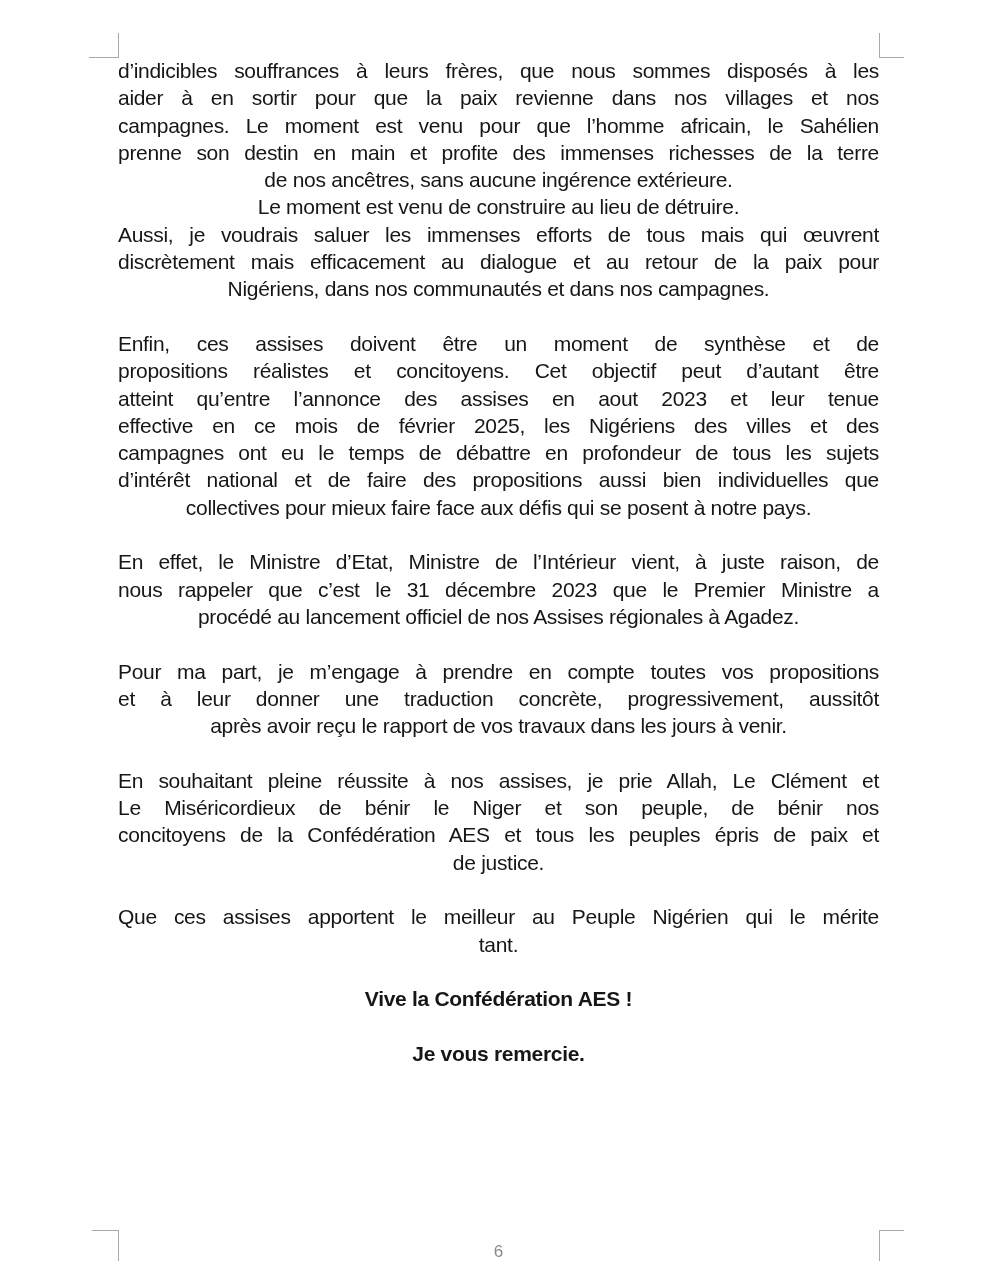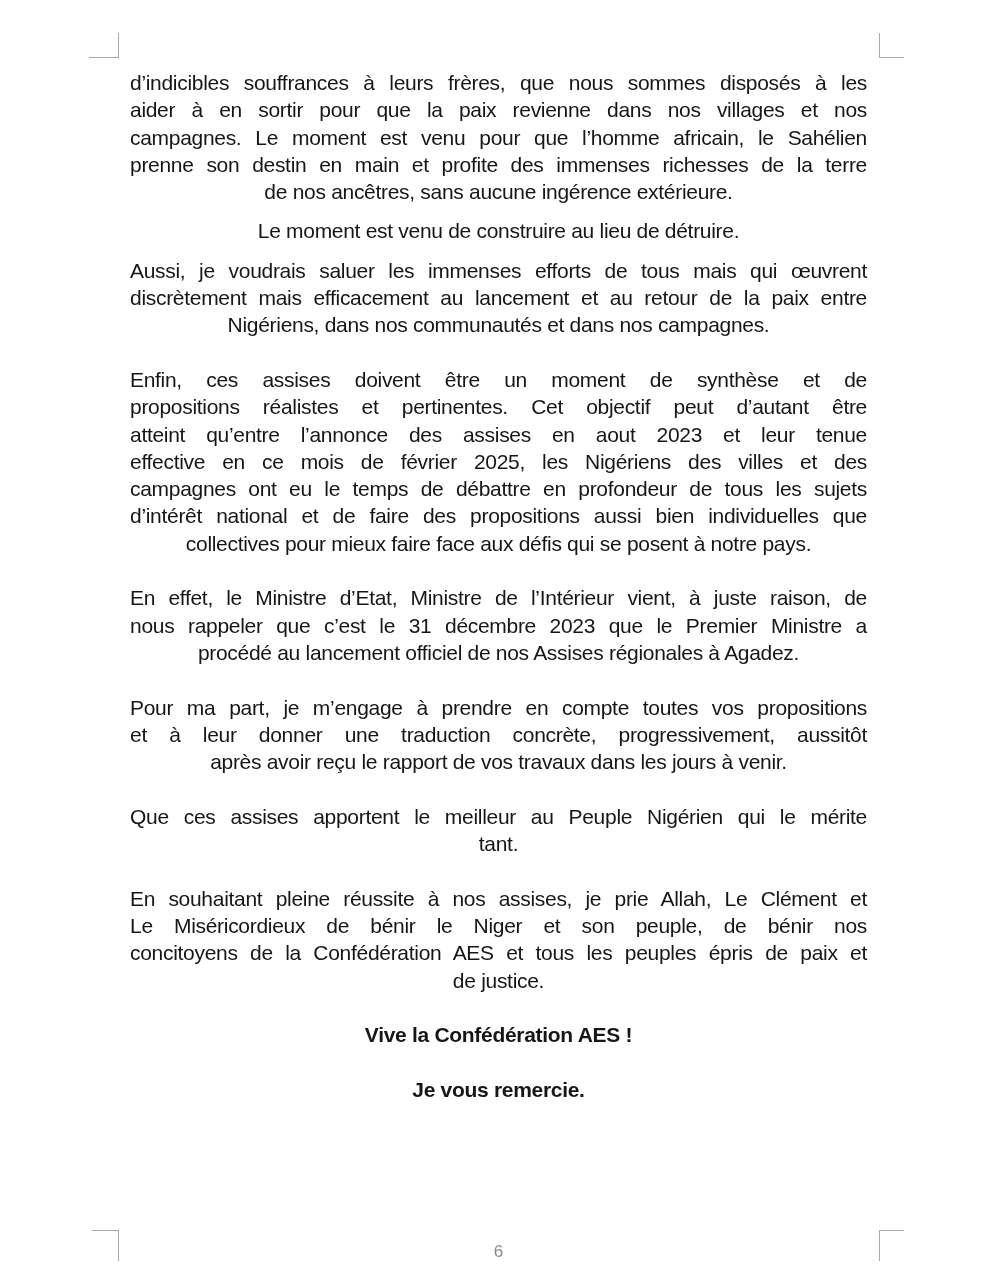--- a/index.html
+++ b/index.html
@@ -7,21 +7,21 @@
     width:997px;height:1280px;position:relative;
     background:#ffffff;
     font-family:"Liberation Sans", sans-serif;
     color:#161616;
   }
   .page{position:absolute;inset:0;background:#ffffff;overflow:hidden;}
   .body-text{
     position:absolute;left:118px;top:57px;width:761px;
     font-size:21px;letter-spacing:-0.3px;color:#161616;
   }
-  .para{margin:12px;}
+  .para{margin:0;}
   .para.gap{margin-top:27.3px;}
   .para.bold{font-weight:bold;}
   .line{line-height:27.3px;text-align:center;}
   .jl{text-align:justify;text-align-last:justify;}
   .para.center .line{text-align:center;text-align-last:center;}
   .crop-mark{position:absolute;}
   .crop-mark.tl{left:89px;top:33px;width:29px;height:24px;border-right:1px solid #a9a9a9;border-bottom:1px solid #a9a9a9;}
   .crop-mark.tr{left:879px;top:33px;width:24px;height:24px;border-left:1px solid #a9a9a9;border-bottom:1px solid #a9a9a9;}
   .crop-mark.bl{left:92px;top:1230px;width:26px;height:30px;border-right:1px solid #a9a9a9;border-top:1px solid #a9a9a9;}
   .crop-mark.br{left:879px;top:1230px;width:24px;height:30px;border-left:1px solid #a9a9a9;border-top:1px solid #a9a9a9;}
@@ -45,51 +45,51 @@
         <div class="line jl">aider à en sortir pour que la paix revienne dans nos villages et nos</div>
         <div class="line jl">campagnes. Le moment est venu pour que l’homme africain, le Sahélien</div>
         <div class="line jl">prenne son destin en main et profite des immenses richesses de la terre</div>
         <div class="line">de nos ancêtres, sans aucune ingérence extérieure.</div>
       </div>
       <div class="para">
         <div class="line">Le moment est venu de construire au lieu de détruire.</div>
       </div>
       <div class="para">
         <div class="line jl">Aussi, je voudrais saluer les immenses efforts de tous mais qui œuvrent</div>
-        <div class="line jl">discrètement mais efficacement au lancement et au retour de la paix entre</div>
+        <div class="line jl">discrètement mais efficacement au dialogue et au retour de la paix pour</div>
         <div class="line">Nigériens, dans nos communautés et dans nos campagnes.</div>
       </div>
       <div class="para gap">
         <div class="line jl">Enfin, ces assises doivent être un moment de synthèse et de</div>
-        <div class="line jl">propositions réalistes et pertinentes. Cet objectif peut d’autant être</div>
+        <div class="line jl">propositions réalistes et concitoyens. Cet objectif peut d’autant être</div>
         <div class="line jl">atteint qu’entre l’annonce des assises en aout 2023 et leur tenue</div>
         <div class="line jl">effective en ce mois de février 2025, les Nigériens des villes et des</div>
         <div class="line jl">campagnes ont eu le temps de débattre en profondeur de tous les sujets</div>
         <div class="line jl">d’intérêt national et de faire des propositions aussi bien individuelles que</div>
         <div class="line">collectives pour mieux faire face aux défis qui se posent à notre pays.</div>
       </div>
       <div class="para gap">
         <div class="line jl">En effet, le Ministre d’Etat, Ministre de l’Intérieur vient, à juste raison, de</div>
         <div class="line jl">nous rappeler que c’est le 31 décembre 2023 que le Premier Ministre a</div>
         <div class="line">procédé au lancement officiel de nos Assises régionales à Agadez.</div>
       </div>
       <div class="para gap">
         <div class="line jl">Pour ma part, je m’engage à prendre en compte toutes vos propositions</div>
         <div class="line jl">et à leur donner une traduction concrète, progressivement, aussitôt</div>
         <div class="line">après avoir reçu le rapport de vos travaux dans les jours à venir.</div>
       </div>
       <div class="para gap">
-        <div class="line jl">Que ces assises apportent le meilleur au Peuple Nigérien qui le mérite</div>
-        <div class="line">tant.</div>
-      </div>
-      <div class="para gap">
         <div class="line jl">En souhaitant pleine réussite à nos assises, je prie Allah, Le Clément et</div>
         <div class="line jl">Le Miséricordieux de bénir le Niger et son peuple, de bénir nos</div>
         <div class="line jl">concitoyens de la Confédération AES et tous les peuples épris de paix et</div>
         <div class="line">de justice.</div>
+      </div>
+      <div class="para gap">
+        <div class="line jl">Que ces assises apportent le meilleur au Peuple Nigérien qui le mérite</div>
+        <div class="line">tant.</div>
       </div>
       <div class="para gap bold">
         <div class="line">Vive la Confédération AES !</div>
       </div>
       <div class="para gap bold center">
         <div class="line">Je vous remercie.</div>
       </div>
     </div>
 
   <div class="footer">6</div>

